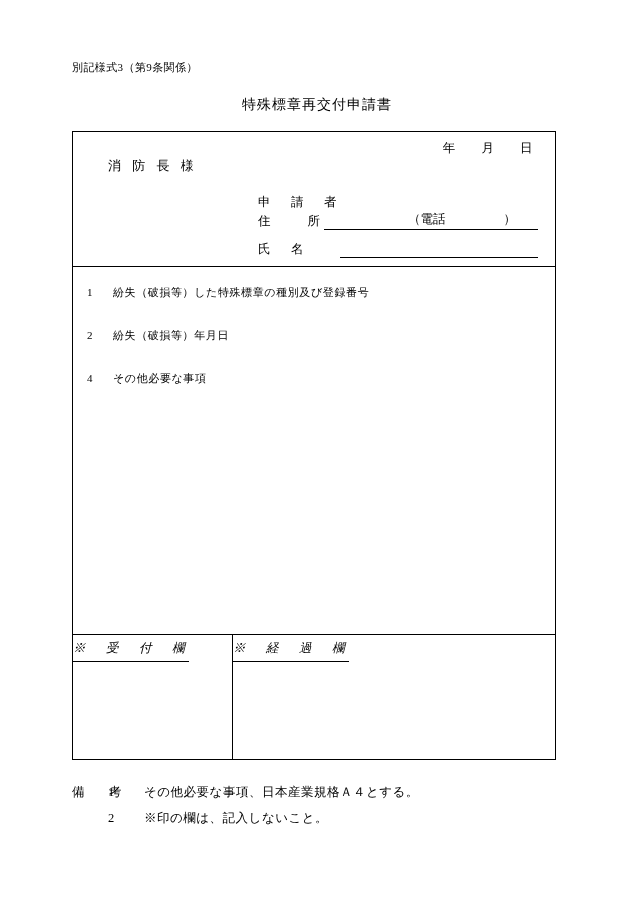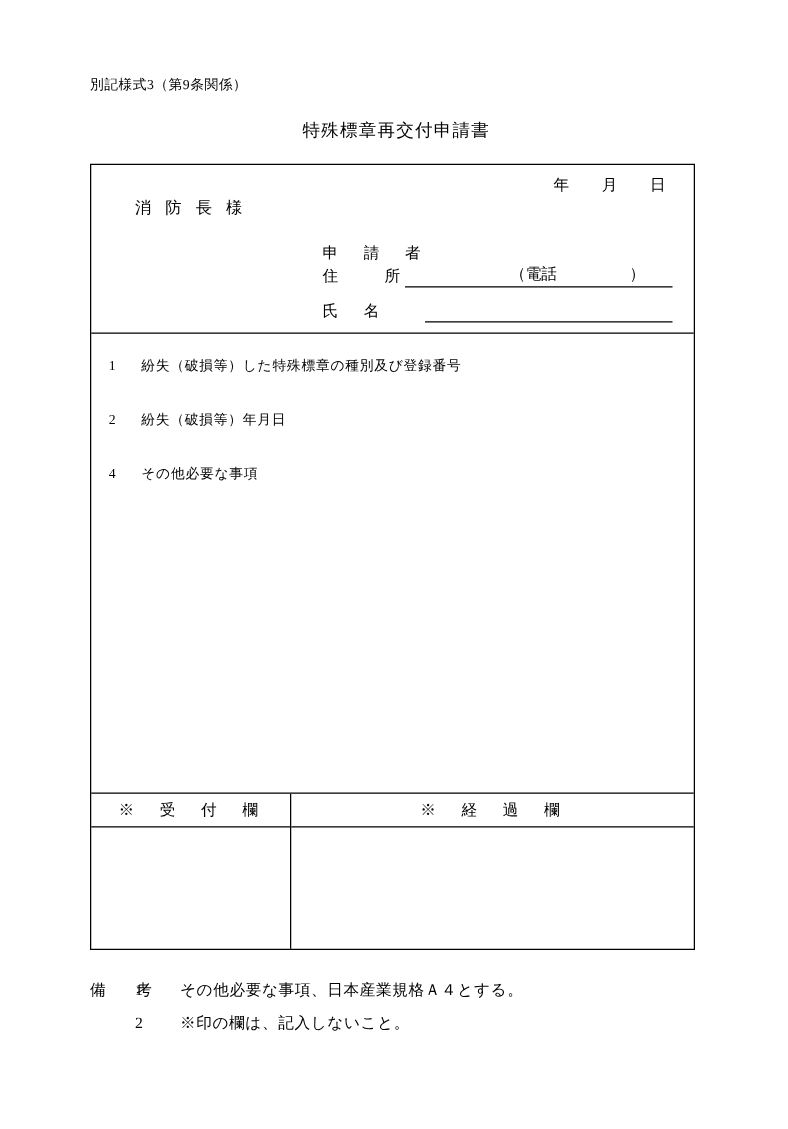--- a/index.html
+++ b/index.html
@@ -132,21 +132,22 @@
   
   .bottom {
     position: relative;
     height: 124px;
     display: flex;
     box-sizing: border-box;
   }
   .bcol {
     box-sizing: border-box;
     display: flex;
-    flex-direction: column;
+    flex-direction: row;
+    font-style: italic;
   }
   .bcol.left {
     width: 160px;
     border-right: 1px solid #000000;
   }
   .bcol.right {
     flex: 1 1 auto;
   }
   .bhead {
     height: 27px;

